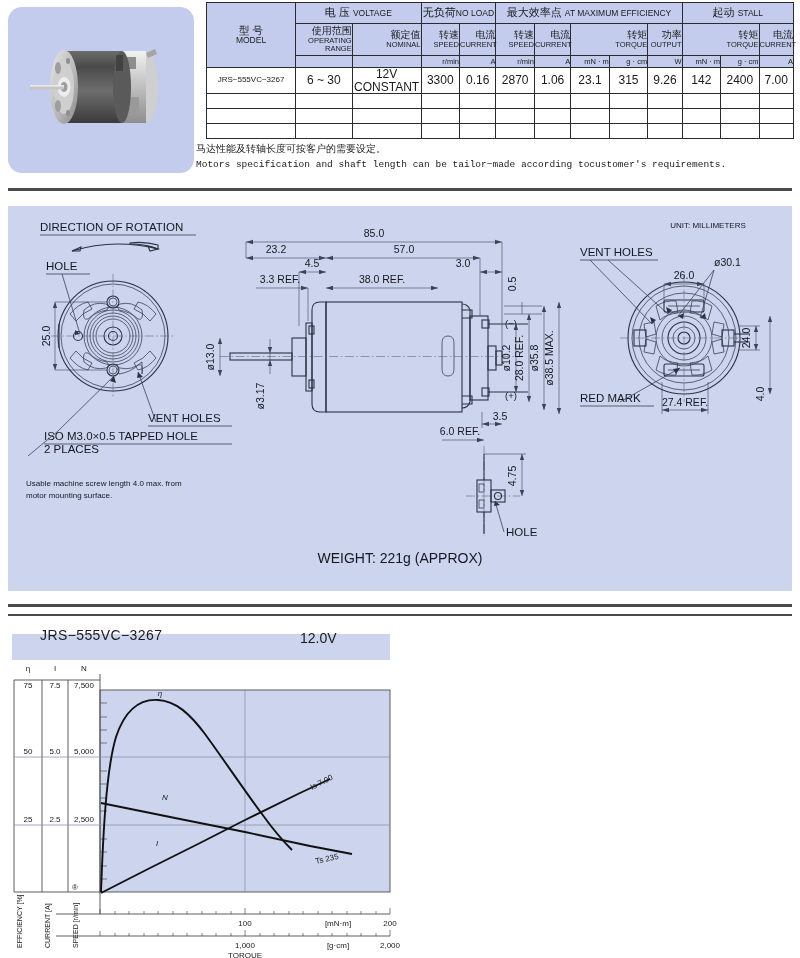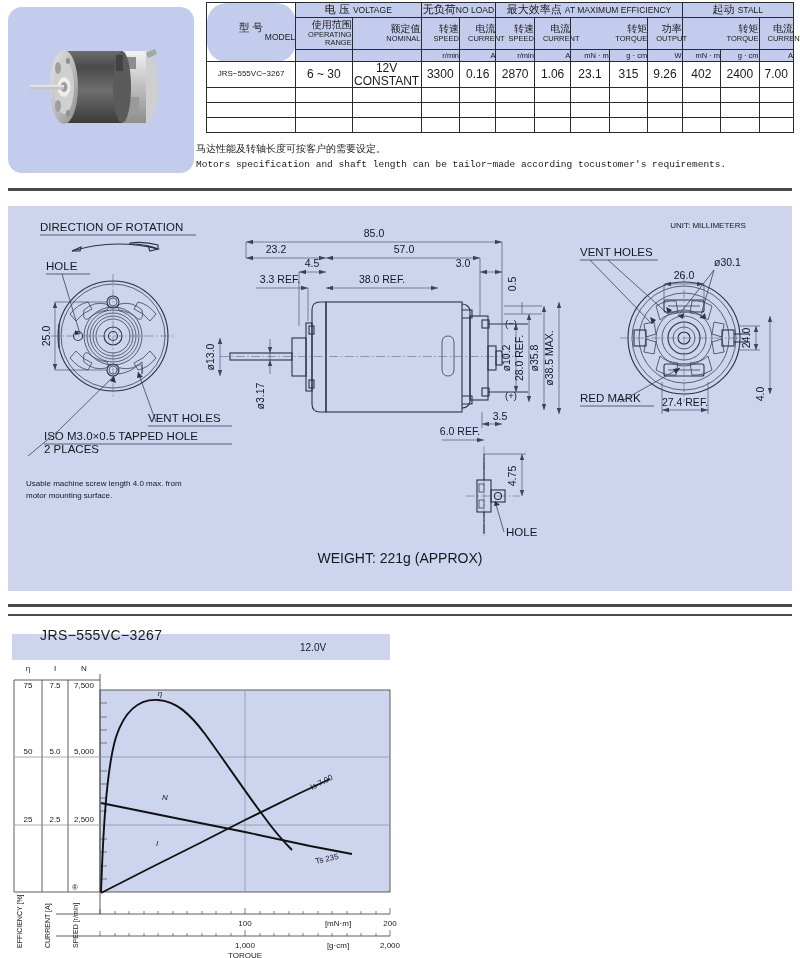--- a/index.html
+++ b/index.html
@@ -29,27 +29,27 @@
     table-layout:fixed;
   }
   #spec-table th, #spec-table td {
     border:1px solid #2b2b2b;
     text-align:center;
     vertical-align:middle;
     padding:0;
     line-height:1.05;
   }
   #spec-table thead th { background:#c3cced; font-weight:normal; }
-  #spec-table .grp { font-size:11px; height:15px; }
+  #spec-table .grp { font-size:11px; height:21px; }
   #spec-table .grp small { font-size:8.5px; }
   #spec-table .sub { height:32px; font-size:10px;text-align:right; }
-  #spec-table .sub small { font-size:7.5px; display:block; font-weight:normal;margin-left:8px; }
+  #spec-table .sub small { font-size:7.5px; display:block; font-weight:normal; }
   #spec-table .unit { height:12px; font-size:7.5px;text-align:right; }
-  #spec-table .modelcell { font-size:10.5px; height:47px;border-radius:20px; }
-  #spec-table .modelcell small { font-size:8.5px; display:block;text-align:right; }
+  #spec-table .modelcell { font-size:10.5px; height:47px; }
+  #spec-table .modelcell small { font-size:8.5px; display:block; }
   #spec-table tbody td { height:15px; background:#fff; font-size:12px; }
   #spec-table tbody td.model { font-size:8px; }
 
   #spec-note {
     position:absolute; left:196px; top:142px; width:580px;
     font-size:9.5px; line-height:1.55; color:#1a1a1a;font-family:Liberation Mono, monospace;
   }
   #spec-note .cn { font-size:10px; }
 
   .divider {
@@ -72,22 +72,21 @@
   #chart-header {
     position:absolute; left:12px; top:12px; width:378px; height:26px;
     background:#ccd4ee;
   }
   #chart-title {
     position:absolute; left:40px; top:5px;
     font-size:14px; letter-spacing:.4px;
   }
   #chart-voltage {
     position:absolute; left:300px; top:8px;
-    font-size:10px;
-    margin-top:12px;
+    font-size:14px;
   }
   #chart-svg { position:absolute; left:0; top:40px; }
 </style>
 </head>
 <body>
 
 <div id="section-spec">
 
   <div id="photo-panel">
     <svg id="motor-photo" viewBox="0 0 150 110">
@@ -234,21 +233,21 @@
         <td class="model">JRS−555VC−3267</td>
         <td>6 ~ 30</td>
         <td>12V CONSTANT</td>
         <td>3300</td>
         <td>0.16</td>
         <td>2870</td>
         <td>1.06</td>
         <td>23.1</td>
         <td>315</td>
         <td>9.26</td>
-        <td>402</td>
+        <td>142</td>
         <td>2400</td>
         <td>7.00</td>
       </tr>
       <tr>
         <td></td>
           <td></td>
           <td></td>
         <td></td>
           <td></td>
           <td></td>

